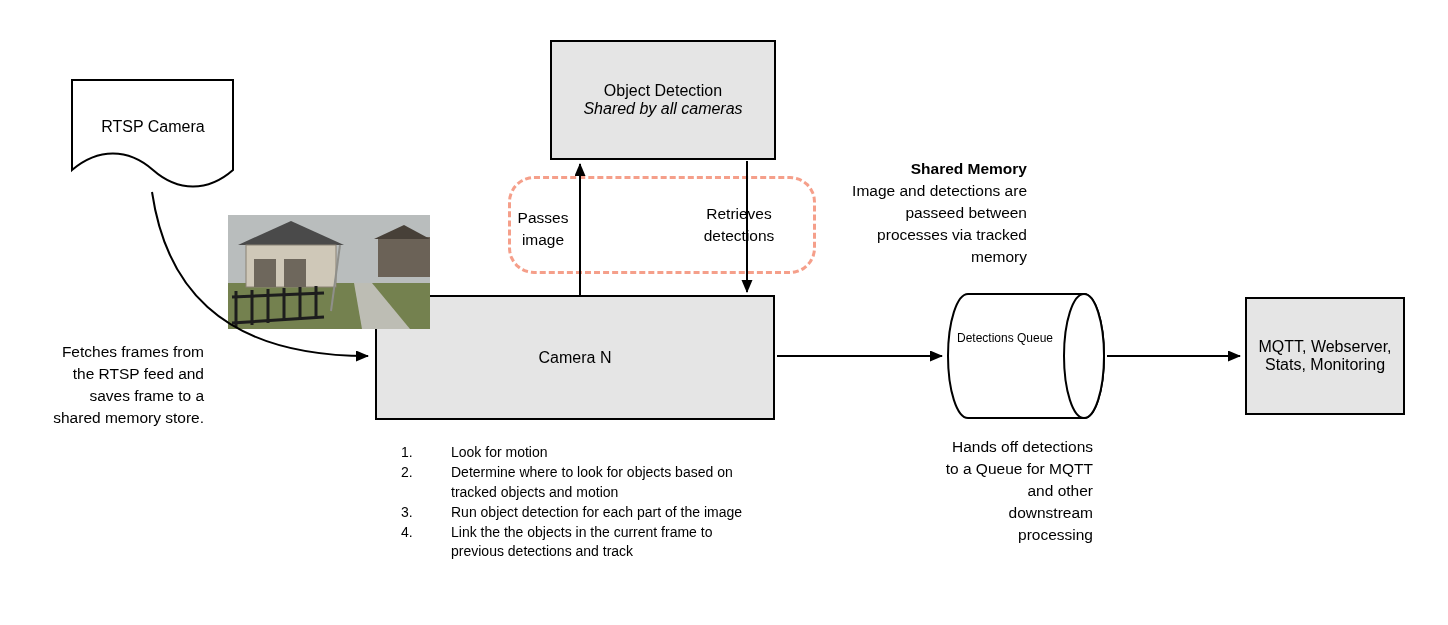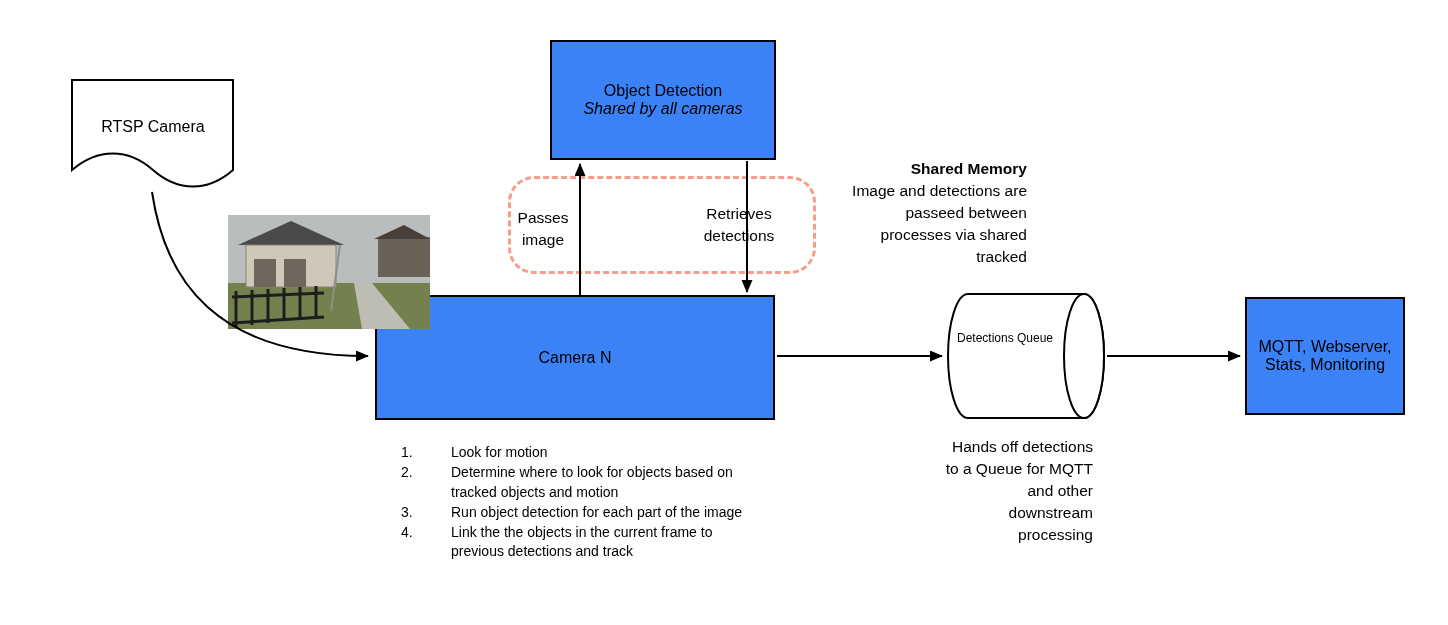--- a/index.html
+++ b/index.html
@@ -3,21 +3,21 @@
 <meta charset="utf-8">
 <style>
   html,body { margin:0; padding:0; background:#ffffff; }
   body { font-family:"Liberation Sans", sans-serif; color:#000; }
   .canvas { position:relative; width:1448px; height:625px; background:#fff; overflow:hidden; }
   .abs { position:absolute; }
   svg.abs { display:block; }
   .overlay { position:absolute; left:0; top:0; pointer-events:none; z-index:6; }
   .node {
     position:absolute; box-sizing:border-box;
-    background:#3b82f6; border:2px solid #000;
+    background:#e5e5e5; border:2px solid #000;
     display:flex; align-items:center; justify-content:center;
     text-align:center; font-size:16px; z-index:3;
   }
   .node .subtitle { font-style:italic; }
   .note { position:absolute; font-size:15.5px; line-height:1.42; z-index:4;text-align:right; }
   .bold { font-weight:bold; }
   .dashed-box {
     position:absolute; box-sizing:border-box;
     border:3px dashed #f59f8a; border-radius:26px;
     background:transparent; z-index:2;
@@ -48,20 +48,21 @@
     <line x1="747" y1="161" x2="747" y2="292" stroke="#000" stroke-width="2" marker-end="url(#arrow)"></line>
     <line x1="777" y1="356" x2="942" y2="356" stroke="#000" stroke-width="2" marker-end="url(#arrow)"></line>
     <line x1="1107" y1="356" x2="1240" y2="356" stroke="#000" stroke-width="2" marker-end="url(#arrow)"></line>
   </svg>
 
   <svg class="abs" style="left:70px; top:78px; z-index:3;" width="166" height="122">
     <path d="M2,2 H163 V92 C 138,114 108,114 83,92 C 58,70 28,70 2,92 Z" fill="#fff" stroke="#000" stroke-width="2"></path>
   </svg>
   <div class="shape-label" style="left:70px; top:118px; width:166px;">RTSP Camera</div>
 
+  <div class="note" style="left:46px; top:341px; width:158px;">Fetches frames from the RTSP feed and saves frame to a shared memory store.</div>
 
   <svg class="abs" style="left:228px; top:215px; z-index:5;" width="202" height="114">
     <rect x="0" y="0" width="202" height="114" fill="#b9bdbd"></rect>
     <rect x="150" y="22" width="52" height="40" fill="#6b6257"></rect>
     <polygon points="146,24 176,10 202,24" fill="#474038"></polygon>
     <rect x="0" y="68" width="202" height="46" fill="#74814f"></rect>
     <polygon points="10,30 63,6 116,30" fill="#4a4a4a"></polygon>
     <rect x="18" y="30" width="90" height="42" fill="#cfc8b8" stroke="#8a8274" stroke-width="1"></rect>
     <rect x="26" y="44" width="22" height="28" fill="#6e675c"></rect>
     <rect x="56" y="44" width="22" height="28" fill="#6e675c"></rect>
@@ -85,21 +86,21 @@
       <div class="subtitle">Shared by all cameras</div>
     </div>
   </div>
 
   <div class="dashed-box" style="left:508px; top:176px; width:308px; height:98px;"></div>
   <div class="note" style="left:510px; top:207px; width:66px; text-align:center;">Passes image</div>
   <div class="note" style="left:698px; top:203px; width:82px; text-align:center;">Retrieves detections</div>
 
   <div class="note" style="left:845px; top:158px; width:182px;">
     <div class="bold">Shared Memory</div>
-    <div>Image and detections are passeed between processes via shared tracked</div>
+    <div>Image and detections are passeed between processes via tracked memory</div>
   </div>
 
   <div class="node" style="left:375px; top:295px; width:400px; height:125px;">
     <span>Camera N</span>
   </div>
 
   <ol class="steps" style="left:385px; top:427px; width:372px;">
     <li>
         <span class="step-text">Look for motion</span>
       </li>

